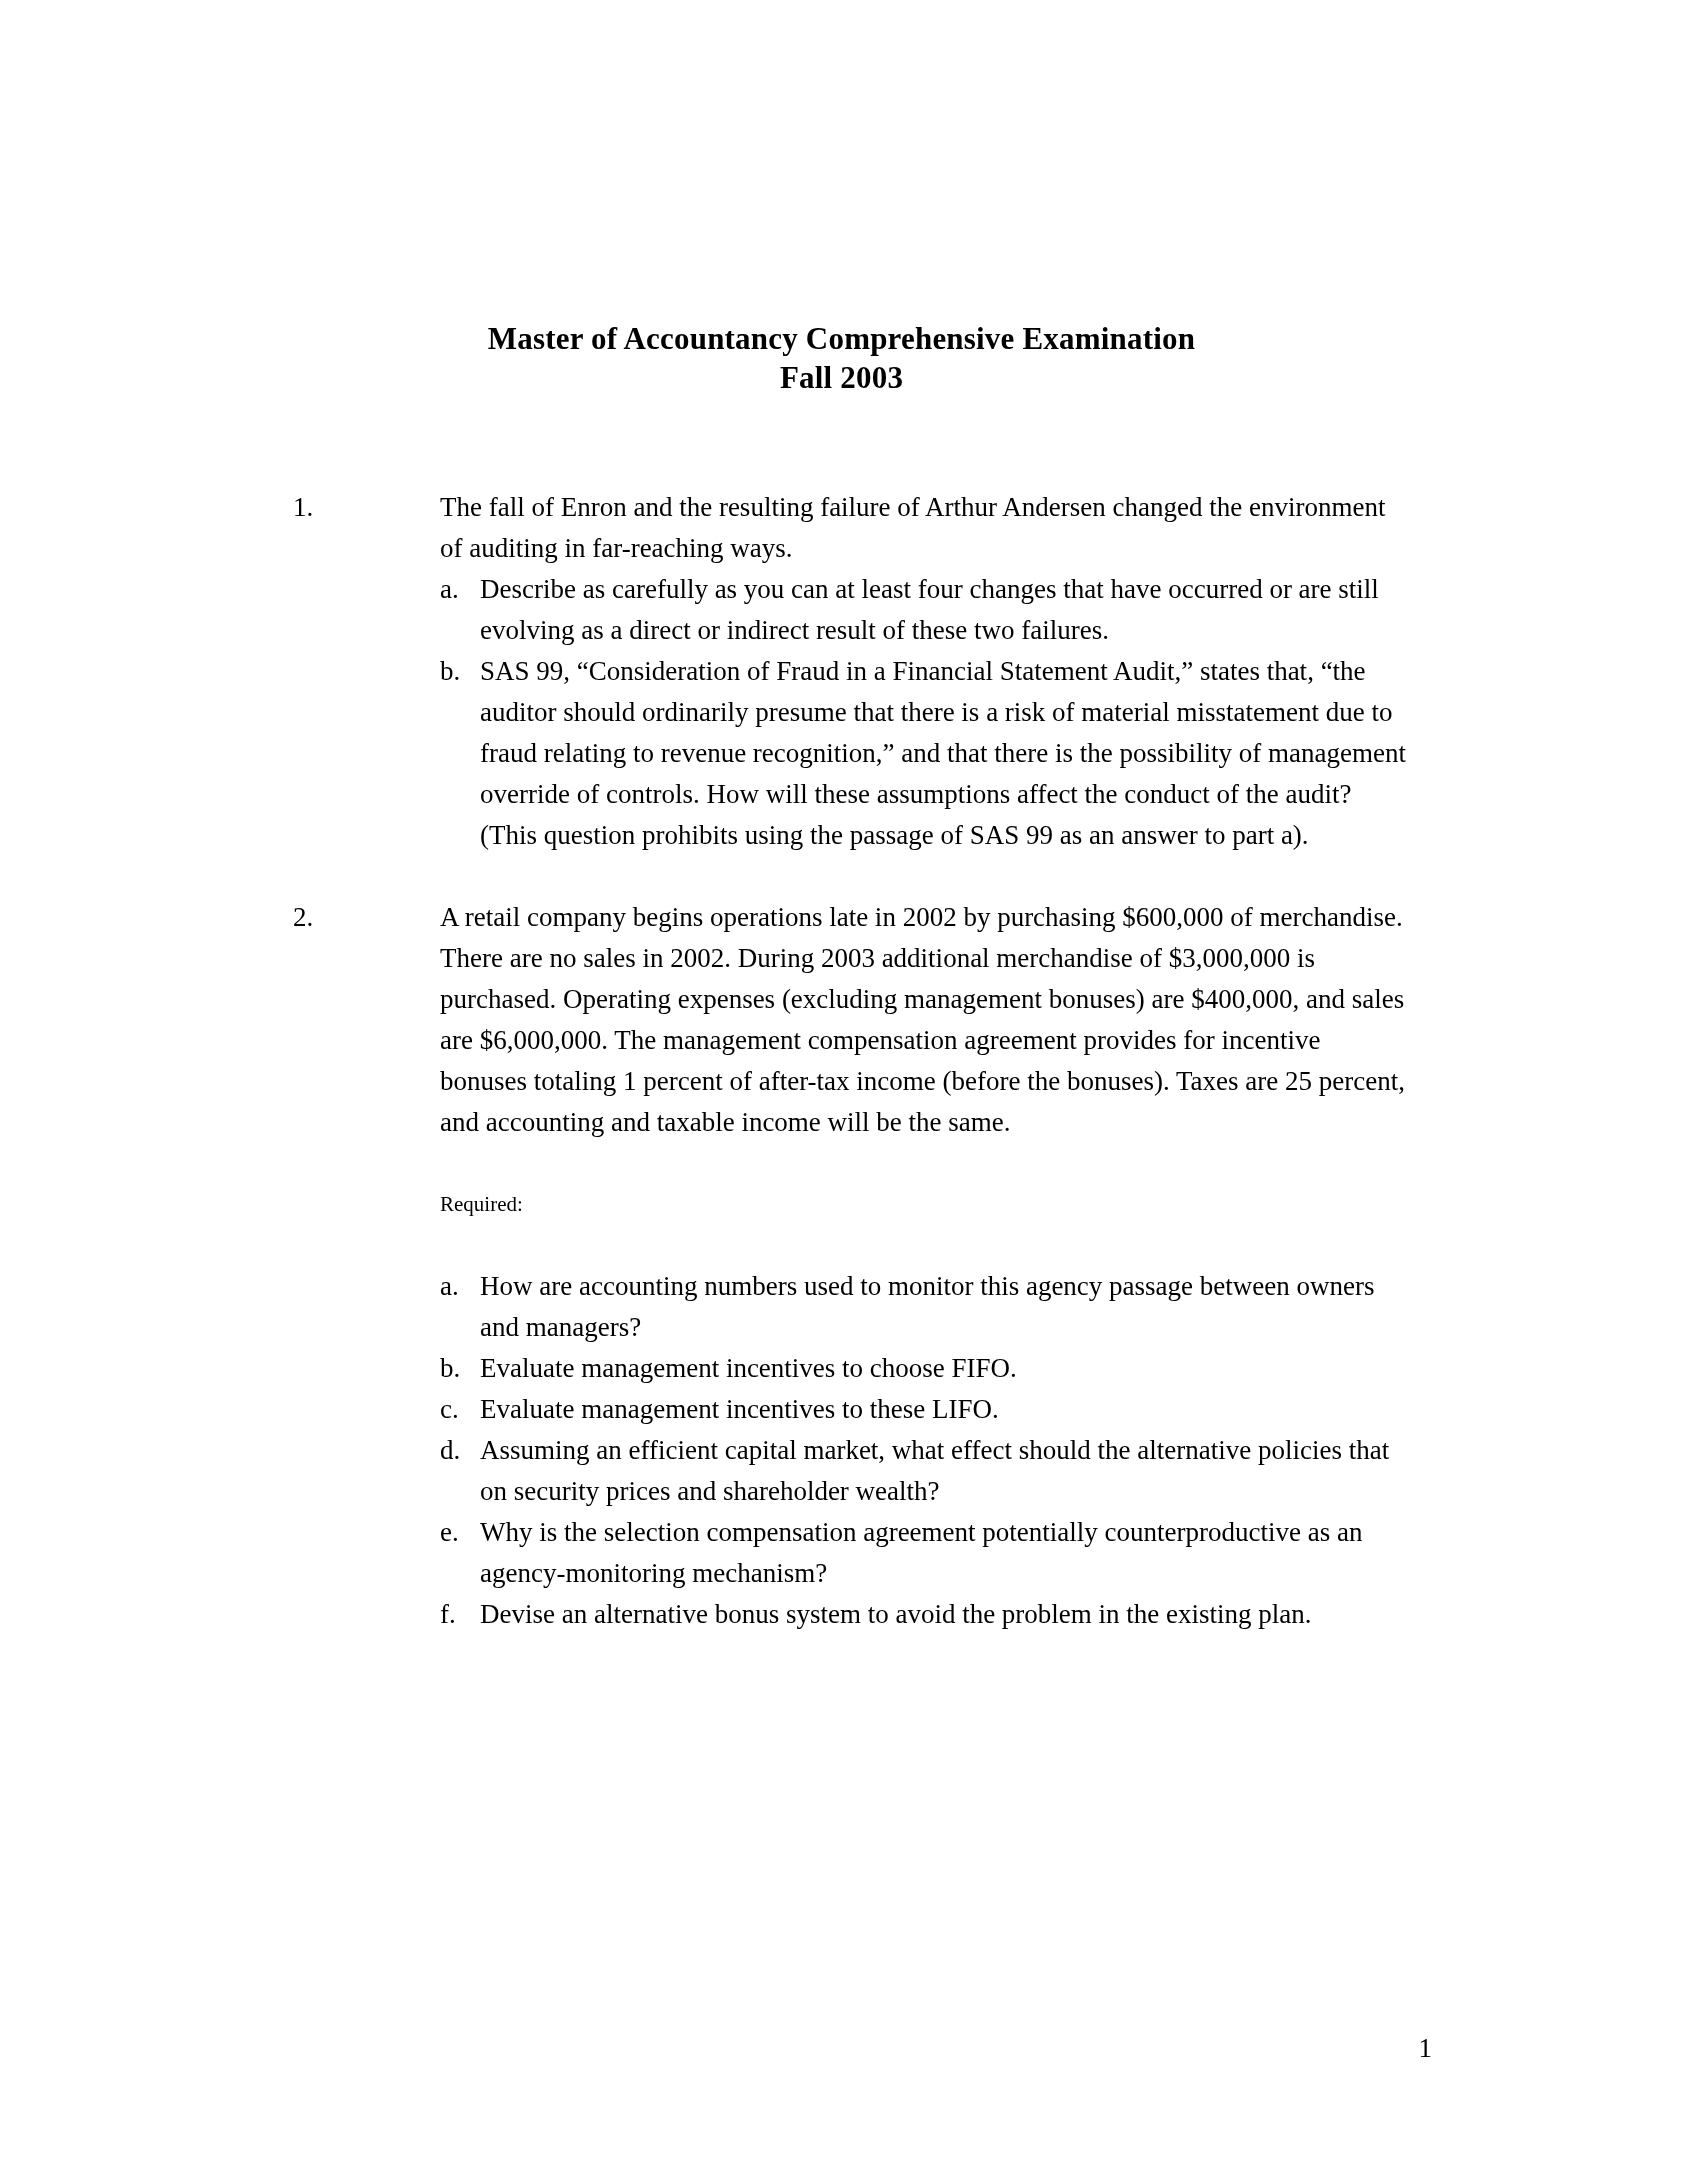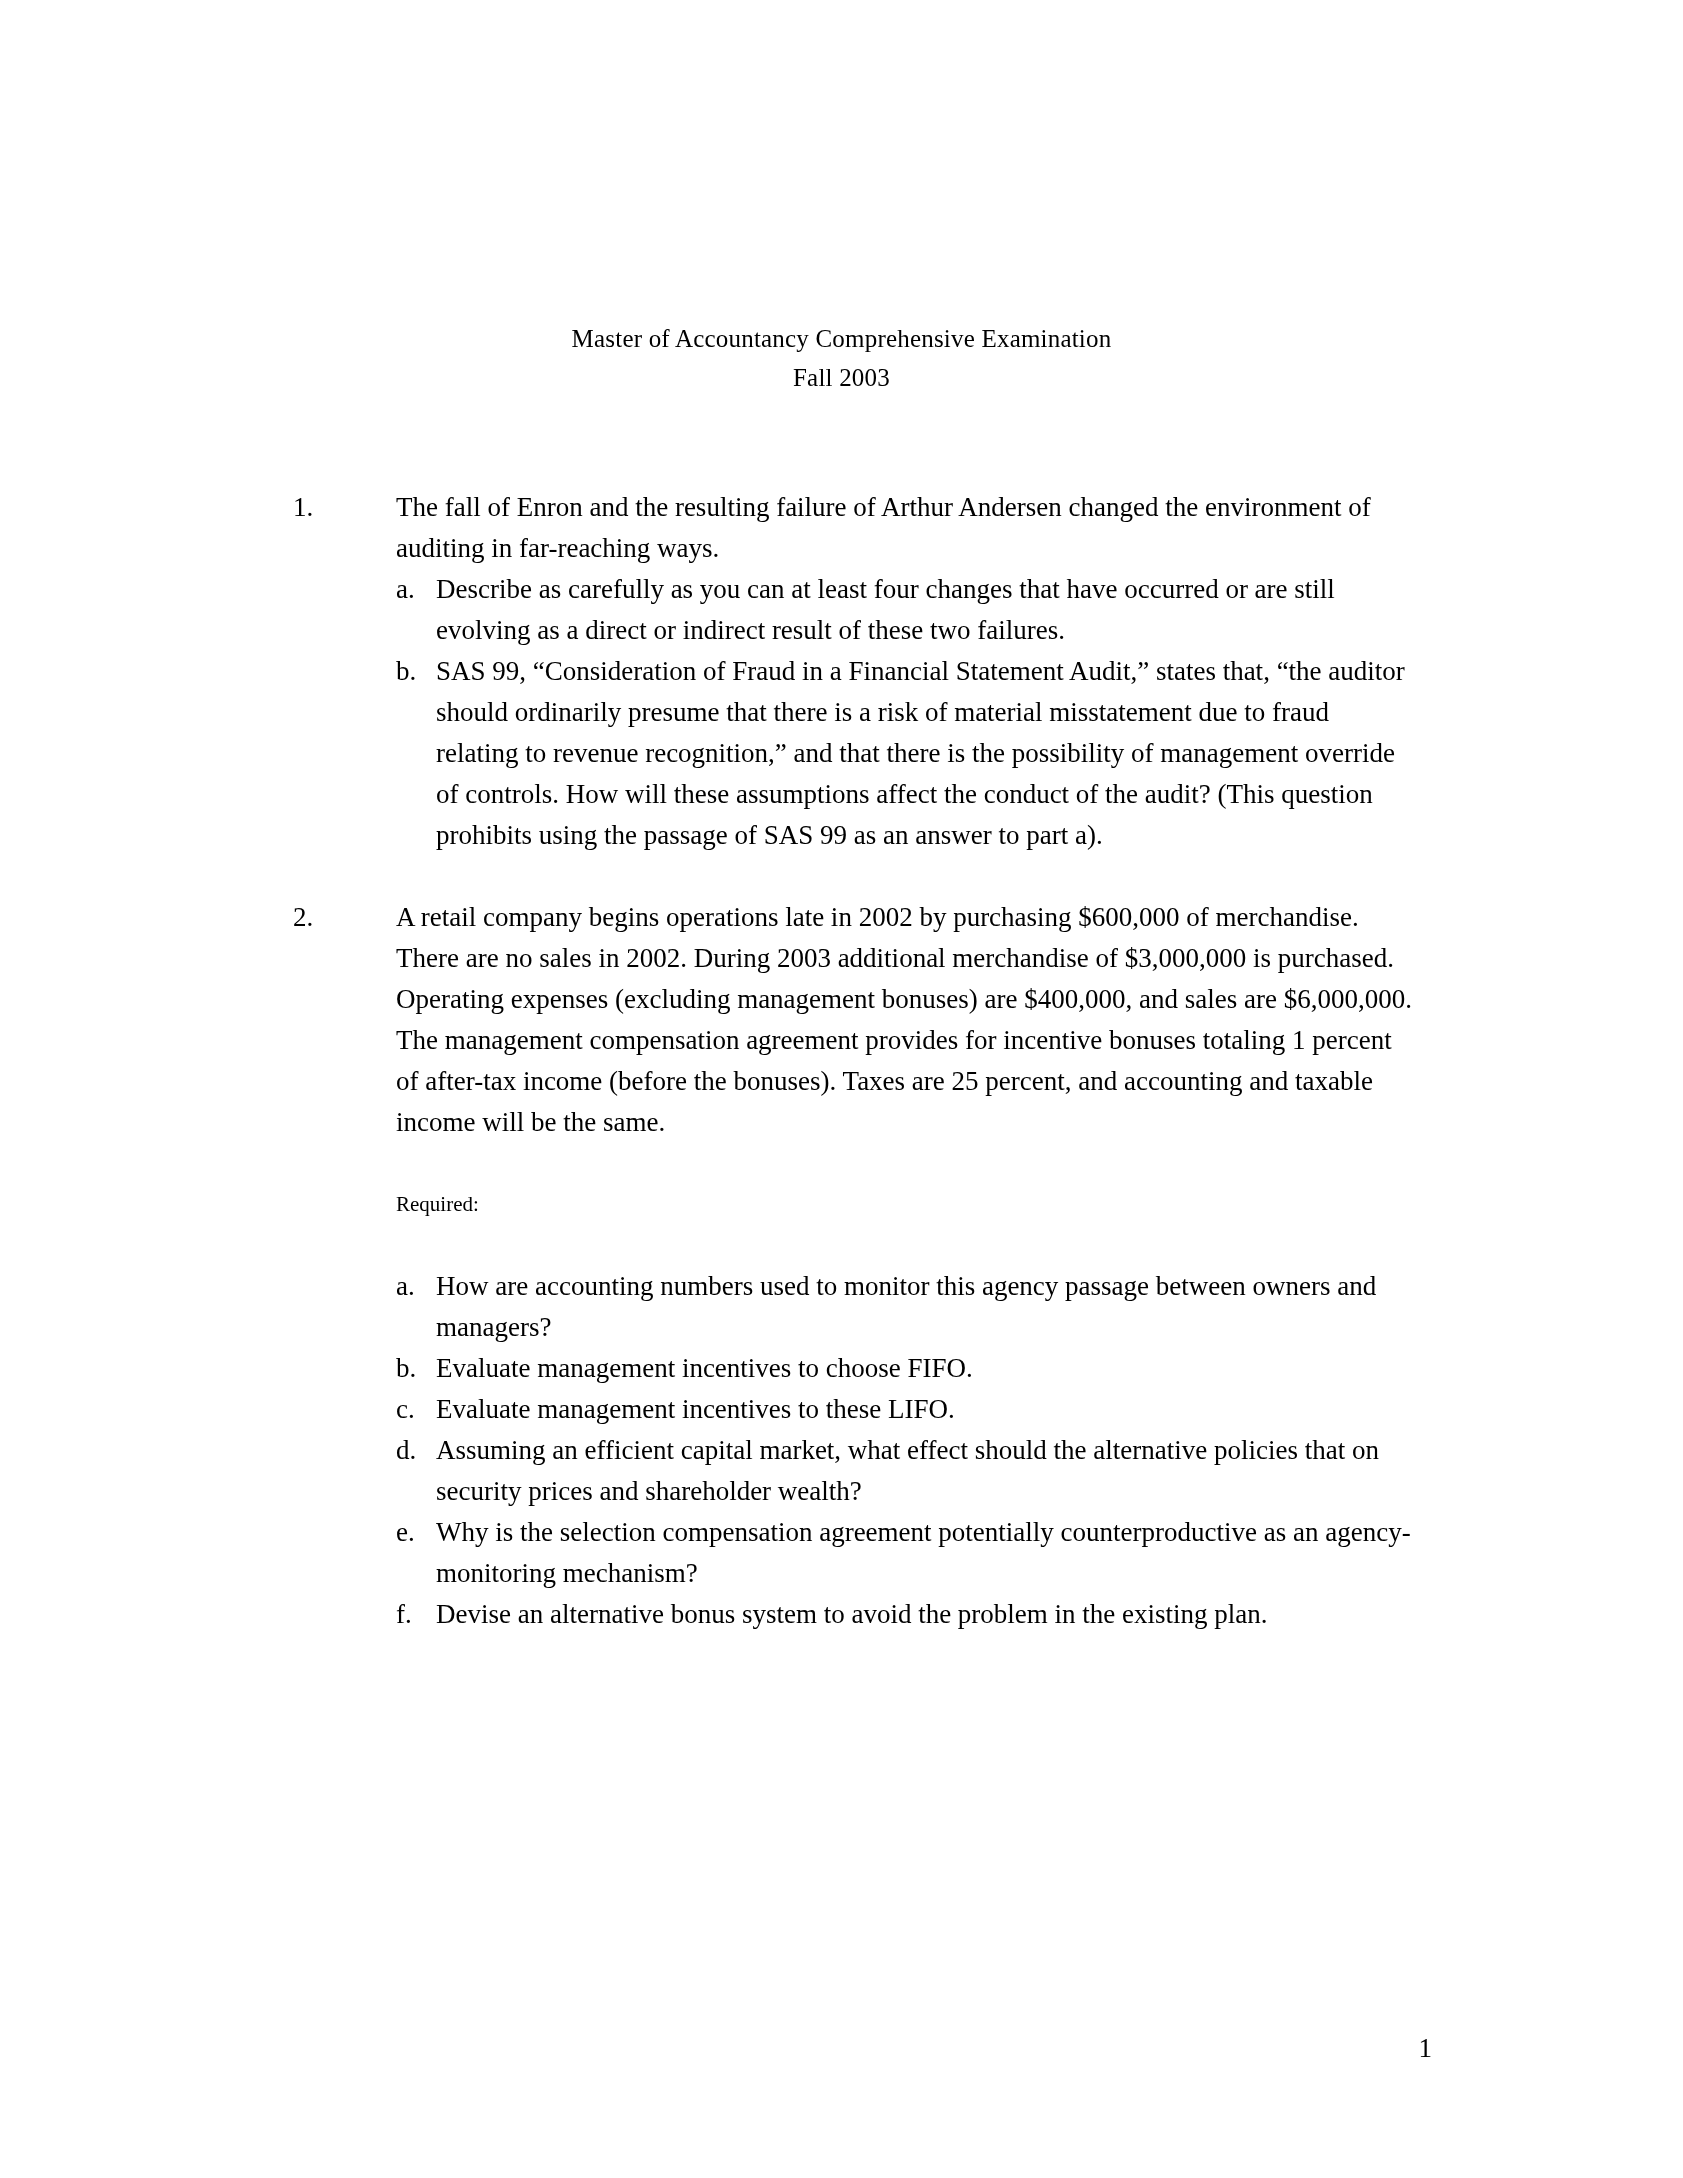--- a/index.html
+++ b/index.html
@@ -20,22 +20,22 @@
 
   
   .title-block {
     position: absolute;
     left: 0;
     top: 319px;
     width: 1683px;
     text-align: center;
   }
   .title-line {
-    font-weight: normal;
-    font-size: 25px;
+    font-weight: bold;
+    font-size: 31px;
     line-height: 39px;
     letter-spacing: 0.2px;
   }
 
   
   .content {
     position: absolute;
     left: 293px;
     top: 487px;
     width: 1119px;
@@ -49,20 +49,21 @@
   .q-marker {
     width: 103px;
     flex: 0 0 103px;
     font-size: 27px;
     line-height: 41px;
   }
   .q-body {
     flex: 1 1 auto;
     font-size: 27px;
     line-height: 41px;
+    margin-left: 44px;
   }
   .para {
     font-size: 27px;
     line-height: 41px;
     margin: 0;
   }
   .para + .para {
     margin-top: 41px;
   }
 

